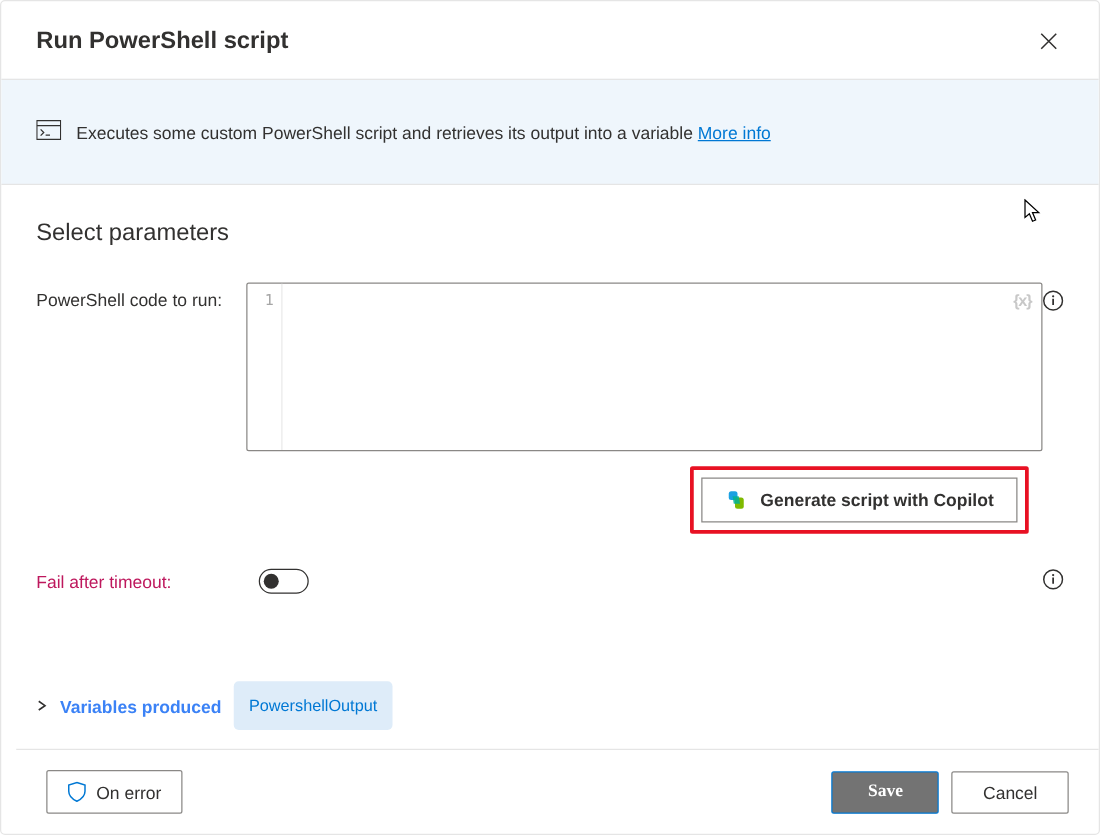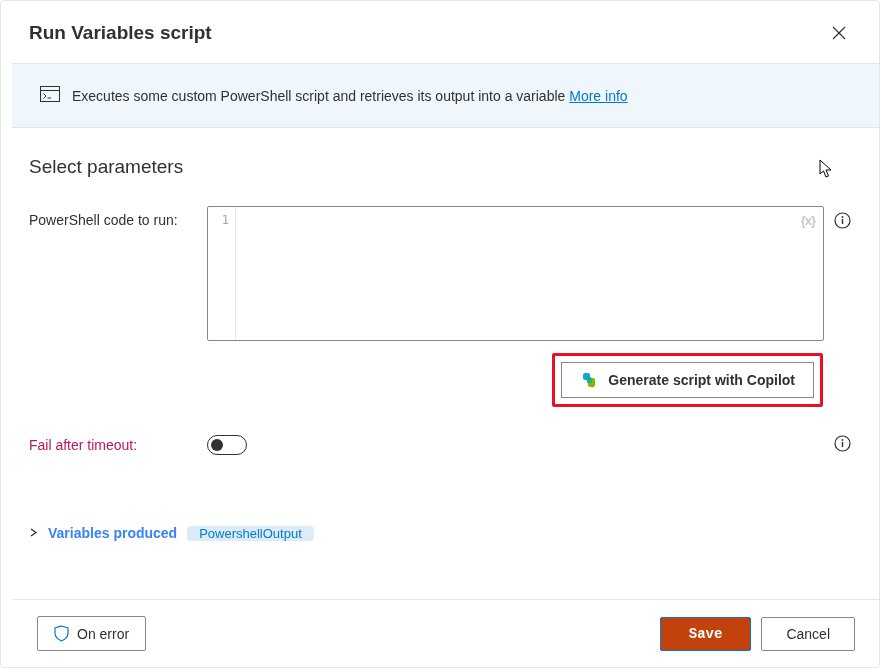--- a/index.html
+++ b/index.html
@@ -38,27 +38,26 @@
       display: flex;
       align-items: center;
       justify-content: center;
     }
     .close-btn svg {
       width: 16px;
       height: 16px;
     }
     .info-banner {
       background: #eff6fc;
-      padding: 22px 28px;
+      padding: 32px 28px;
       display: flex;
       align-items: center;
       gap: 12px;
       border-top: 1px solid #e5e5e5;
       border-bottom: 1px solid #e5e5e5;
-      margin-left: 11px;
     }
     .info-banner .banner-icon {
       flex-shrink: 0;
     }
     .info-banner .banner-text {
       color: #323130;
       font-size: 14px;
     }
     .info-banner a {
       color: #0078d4;
@@ -70,21 +69,20 @@
     }
     .section-title {
       font-size: 19px;
       font-weight: 400;
       color: #323130;
       margin-bottom: 28px;
     }
     .form-row {
       display: flex;
       align-items: flex-start;
-      gap: 10px;
       margin-bottom: 12px;
     }
     .form-label {
       width: 168px;
       flex-shrink: 0;
       padding-top: 6px;
       font-size: 14px;
       color: #323130;
     }
     .code-editor {
@@ -194,21 +192,21 @@
       cursor: pointer;
     }
     .variables-label {
       font-size: 14px;
       font-weight: 600;
       color: #3b82f6;
     }
     .variable-chip {
       background: #deecf9;
       color: #0078d4;
-      padding: 0 12px;
+      padding: 12px 12px;
       border-radius: 4px;
       font-size: 13px;
       cursor: pointer;
     }
     .footer {
       position: absolute;
       bottom: 0;
       left: 12px;
       right: 0;
       border-top: 1px solid #e5e5e5;
@@ -227,29 +225,29 @@
       padding: 8px 16px;
       cursor: pointer;
       font-size: 14px;
       font-family: inherit;
       color: #323130;
     }
     .footer-spacer {
       flex: 1;
     }
     .save-btn {
-      background: #c2410c;
+      background: #737373;
       color: #fff;
       border: 1px solid #0078d4;
       border-radius: 2px;
       padding: 8px 28px;
       cursor: pointer;
       font-size: 14px;
       font-weight: 600;
-      font-family: Liberation Mono, monospace;
+      font-family: Liberation Serif, serif;
     }
     .cancel-btn {
       background: #fff;
       color: #323130;
       border: 1px solid #8a8886;
       border-radius: 2px;
       padding: 8px 24px;
       cursor: pointer;
       font-size: 14px;
       font-family: inherit;
@@ -259,21 +257,21 @@
       position: absolute;
       top: 158px;
       left: 818px;
       pointer-events: none;
     }
   </style>
 </head>
 <body>
 
 <div class="header">
-  <h1>Run Variables script</h1>
+  <h1>Run PowerShell script</h1>
   <button class="close-btn">
     <svg viewBox="0 0 16 16">
         <path d="M2 2 L14 14 M14 2 L2 14" stroke="#323130" stroke-width="1.2" fill="none"></path>
       </svg>
   </button>
 </div>
 
 <div class="info-banner">
   <span class="banner-icon">
     <svg width="20" height="16" viewBox="0 0 20 16">

